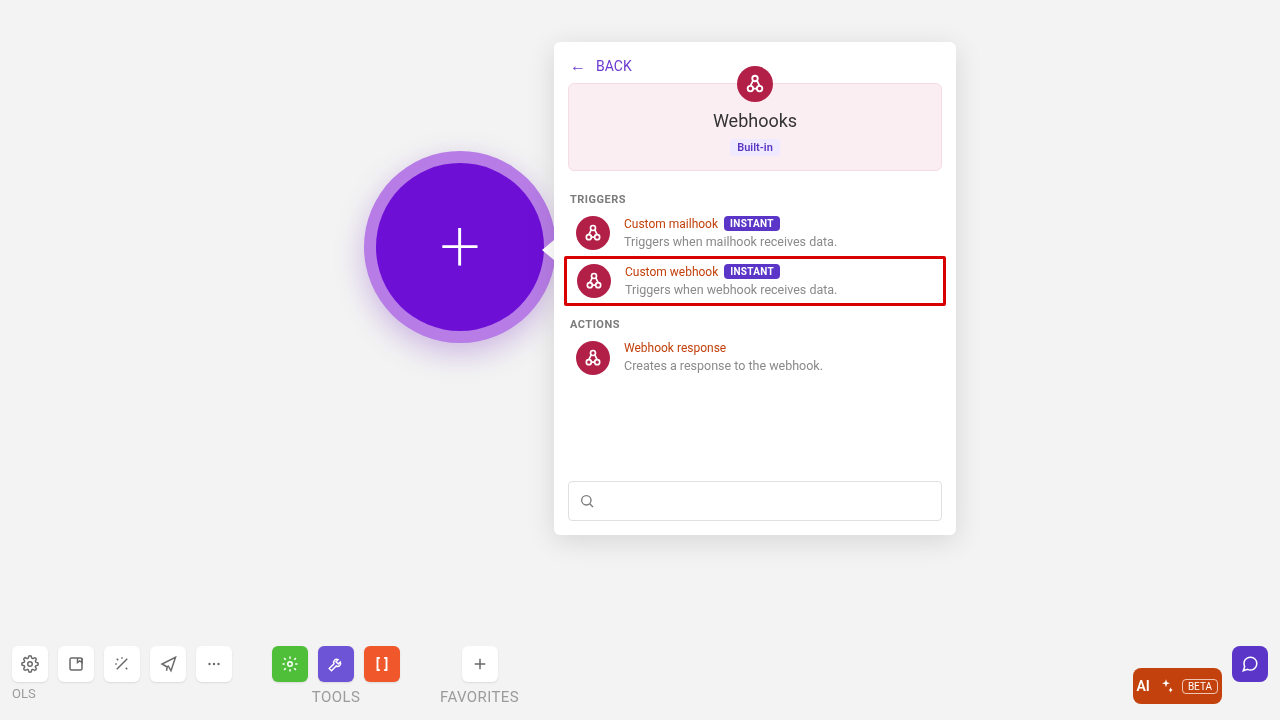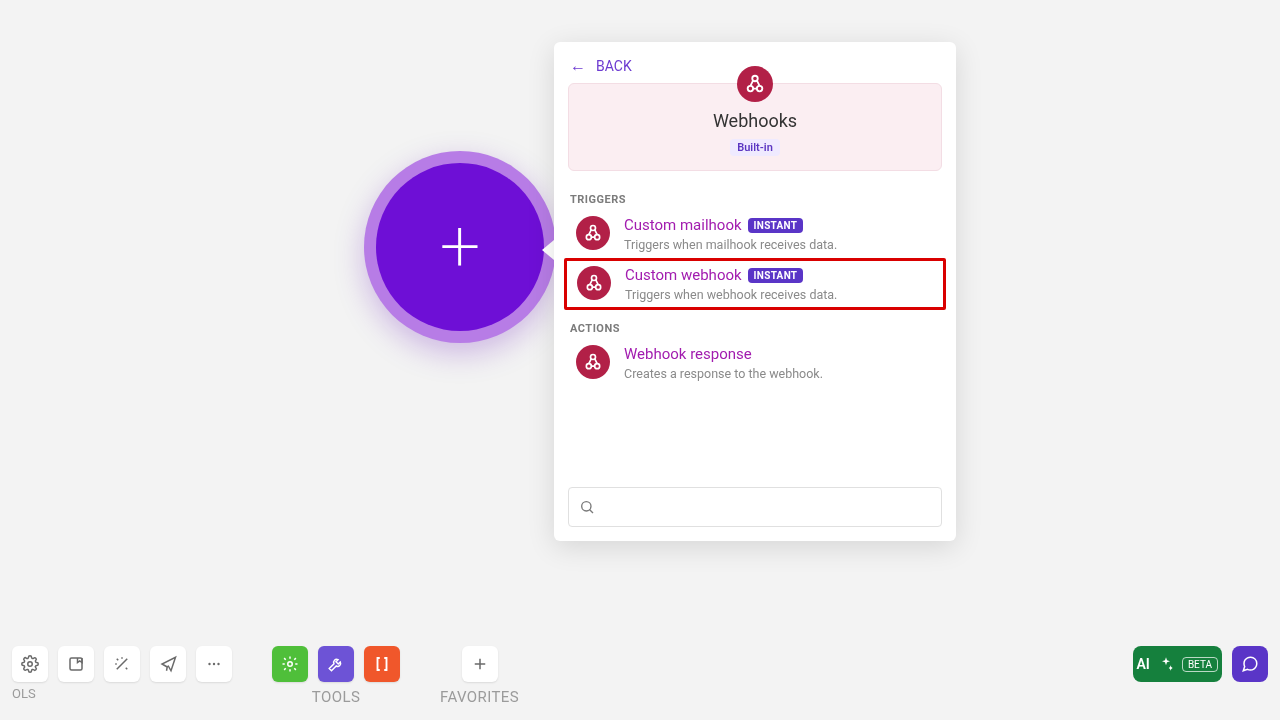--- a/index.html
+++ b/index.html
@@ -141,21 +141,21 @@
   .module-item {
     display: flex;
     gap: 14px;
     align-items: flex-start;
     padding: 6px 8px;
     border-radius: 4px;
     cursor: pointer;
   }
   .module-item .texts { display: flex; flex-direction: column; gap: 3px; }
   .module-title-row { display: flex; align-items: center; gap: 6px; }
-  .module-title { font-size: 15px; color: #a21caf; }
+  .module-title { font-size: 12px; color: #c2410c; }
   .module-desc { font-size: 12.5px; color: #8a8a8a; }
   .badge-instant {
     font-size: 10px;
     font-weight: 700;
     color: #fff;
     background: #5a35c7;
     border-radius: 4px;
     padding: 2px 6px;
     letter-spacing: .3px;
   }
@@ -212,29 +212,30 @@
   }
   .sq-btn.green { background: #4fbf3a; color: #fff; }
   .sq-btn.purple { background: #6d53d6; color: #fff; }
   .sq-btn.orange { background: #f0572b; color: #fff; }
   .sq-btn svg { width: 18px; height: 18px; }
   .group-label { font-size: 15px; color: #9b9b9b; letter-spacing: .4px; }
 
   .spacer-flex { flex: 1; }
 
   .ai-button {
-    background: #15803d;
+    background: #c2410c;
     color: #fff;
     display: flex;
     align-items: center;
     gap: 8px;
     height: 36px;
     border-radius: 8px;
     padding: 0 4px;
     cursor: pointer;
+    margin-top: 22px;
   }
   .ai-button .ai-label { font-weight: 600; font-size: 14px; }
   .ai-button .beta {
     font-size: 10px;
     border: 1px solid rgba(255,255,255,.7);
     border-radius: 4px;
     padding: 1px 5px;
     font-weight: 400;
   }
   .help-btn {

